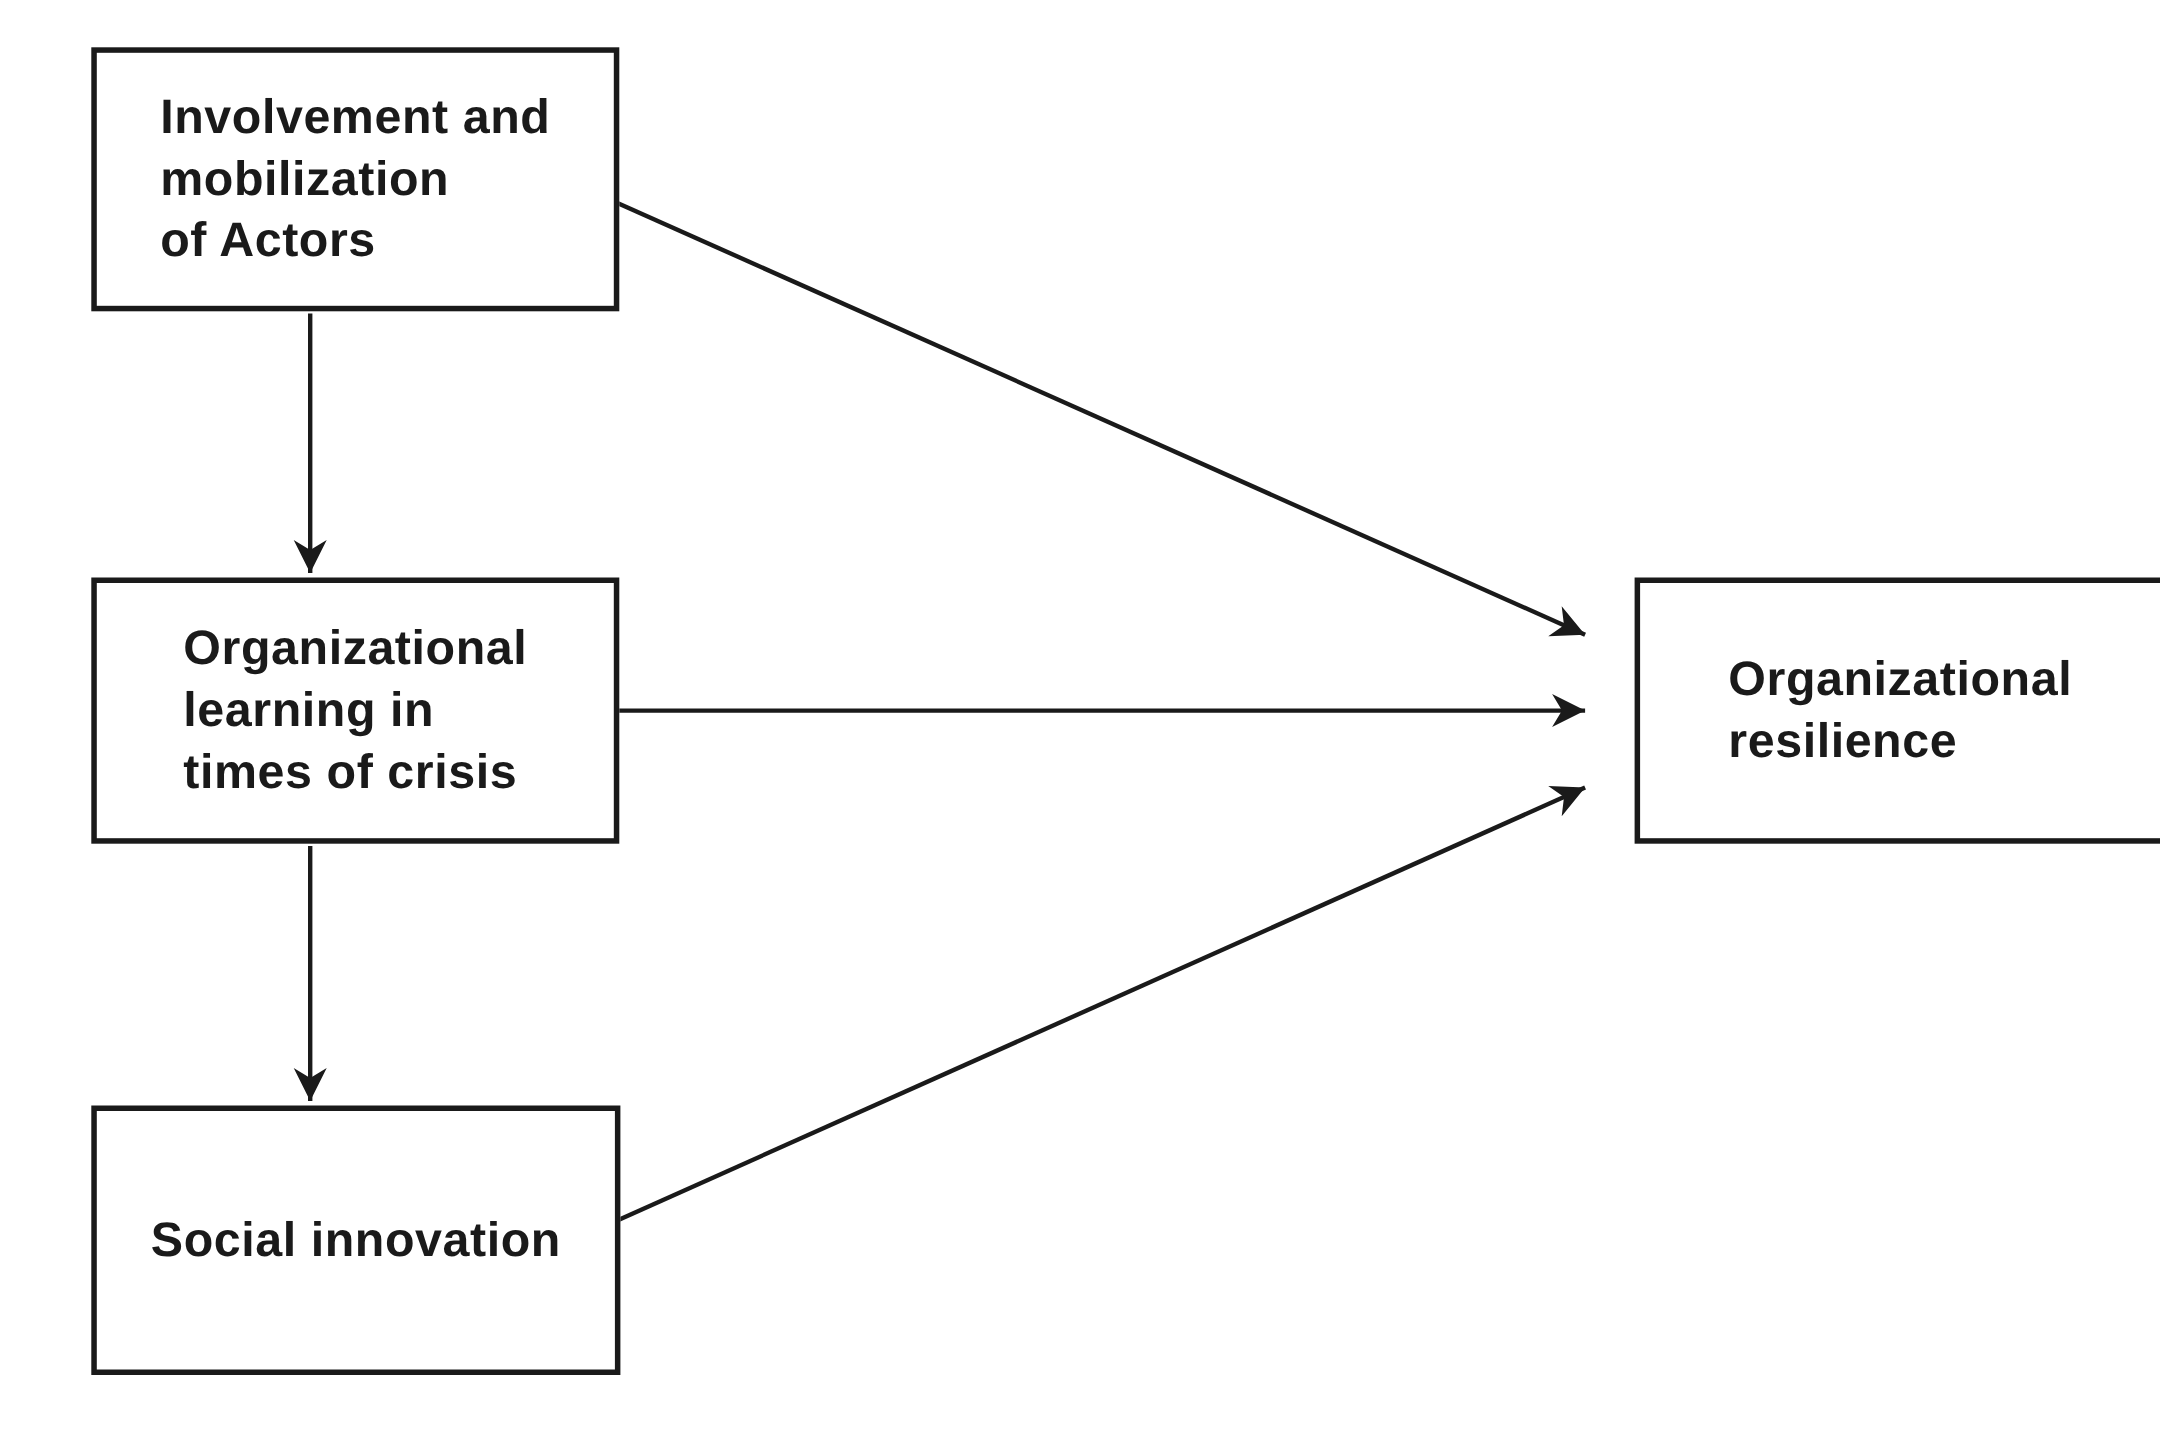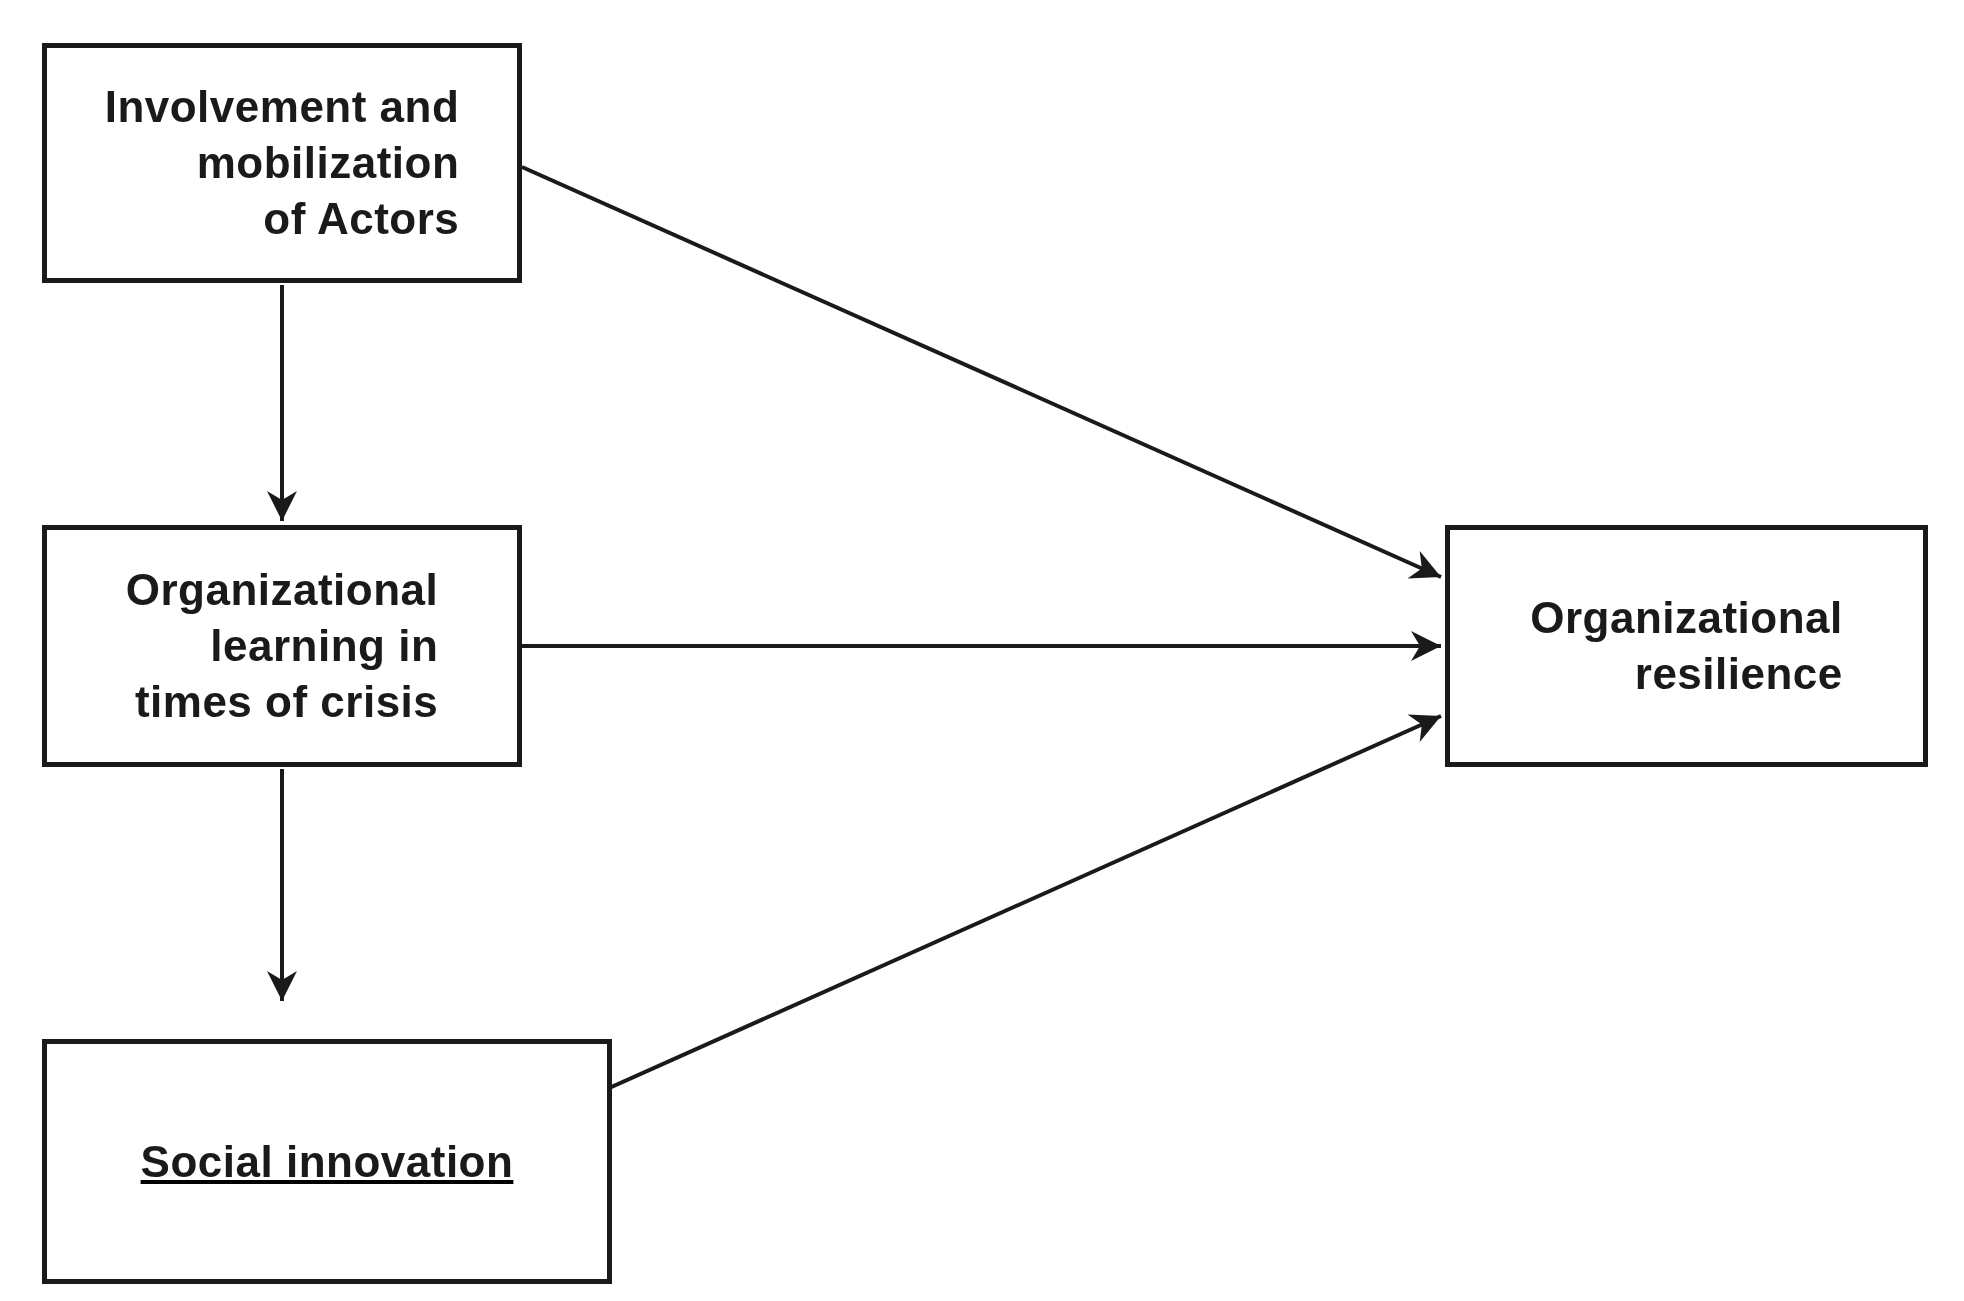--- a/index.html
+++ b/index.html
@@ -28,33 +28,34 @@
     fill: none;
   }
   .node {
     position: absolute;
     box-sizing: border-box;
     background: #ffffff;
     border: 5px solid #1a1a1a;
     display: flex;
     align-items: center;
     justify-content: center;
-    text-align: right;
+    text-align: left;
+    margin-left: 41px;
   }
   .node-label {
     font-size: 44px;
     font-weight: 700;
     line-height: 56px;
     color: #1a1a1a;
     white-space: pre-line;
     letter-spacing: 0.5px;
   }
   .node-involvement { left: 42px;   top: 43px;   width: 480px; height: 240px; }
   .node-learning    { left: 42px;   top: 525px;  width: 480px; height: 242px; }
-  .node-social      { left: 42px;   top: 1039px; width: 570px; height: 245px; text-decoration: underline; }
+  .node-social      { left: 42px;   top: 1005px; width: 481px; height: 245px; }
   .node-resilience  { left: 1445px; top: 525px;  width: 483px; height: 242px; }
 </style>
 </head>
 <body>
 
 <div class="canvas">
 
   <svg class="edges-layer" viewBox="0 0 1964 1301" xmlns="http://www.w3.org/2000/svg">
     <defs>
       <marker id="arrowhead" viewBox="0 0 12 12" refX="11" refY="6" markerWidth="36" markerHeight="36" markerUnits="userSpaceOnUse" orient="auto">

